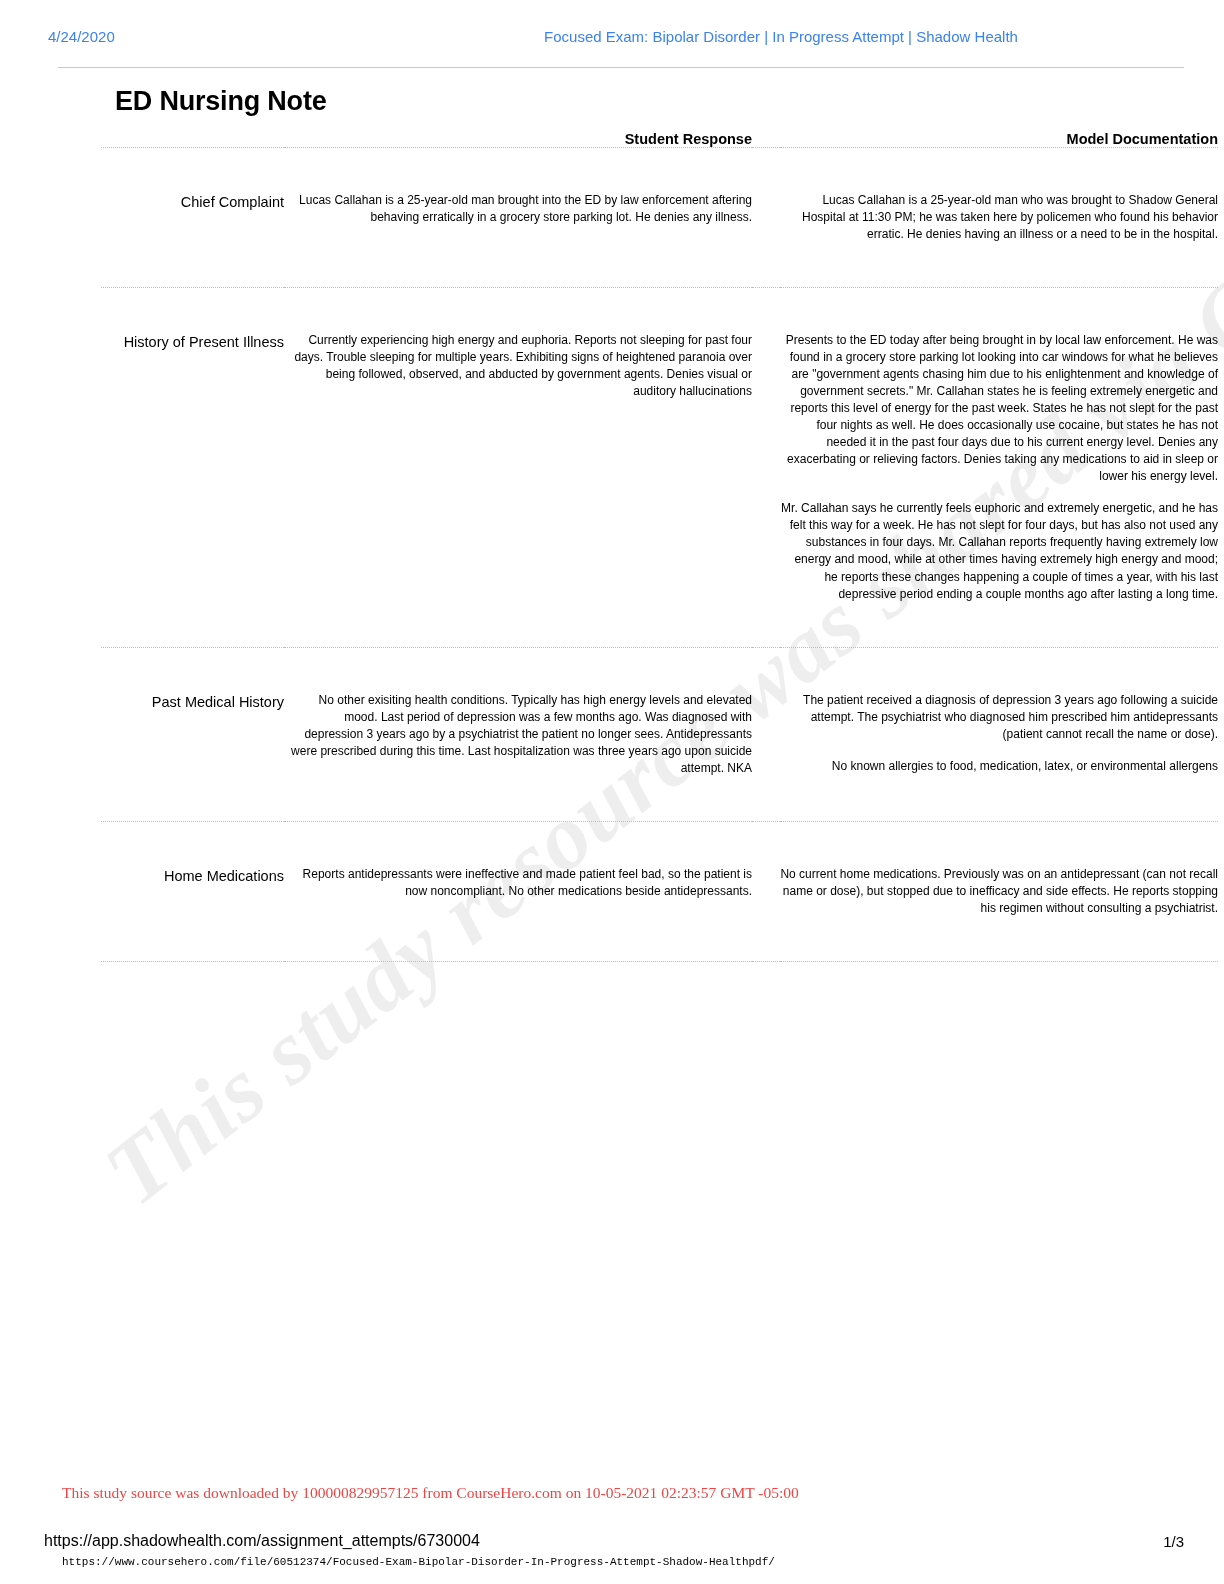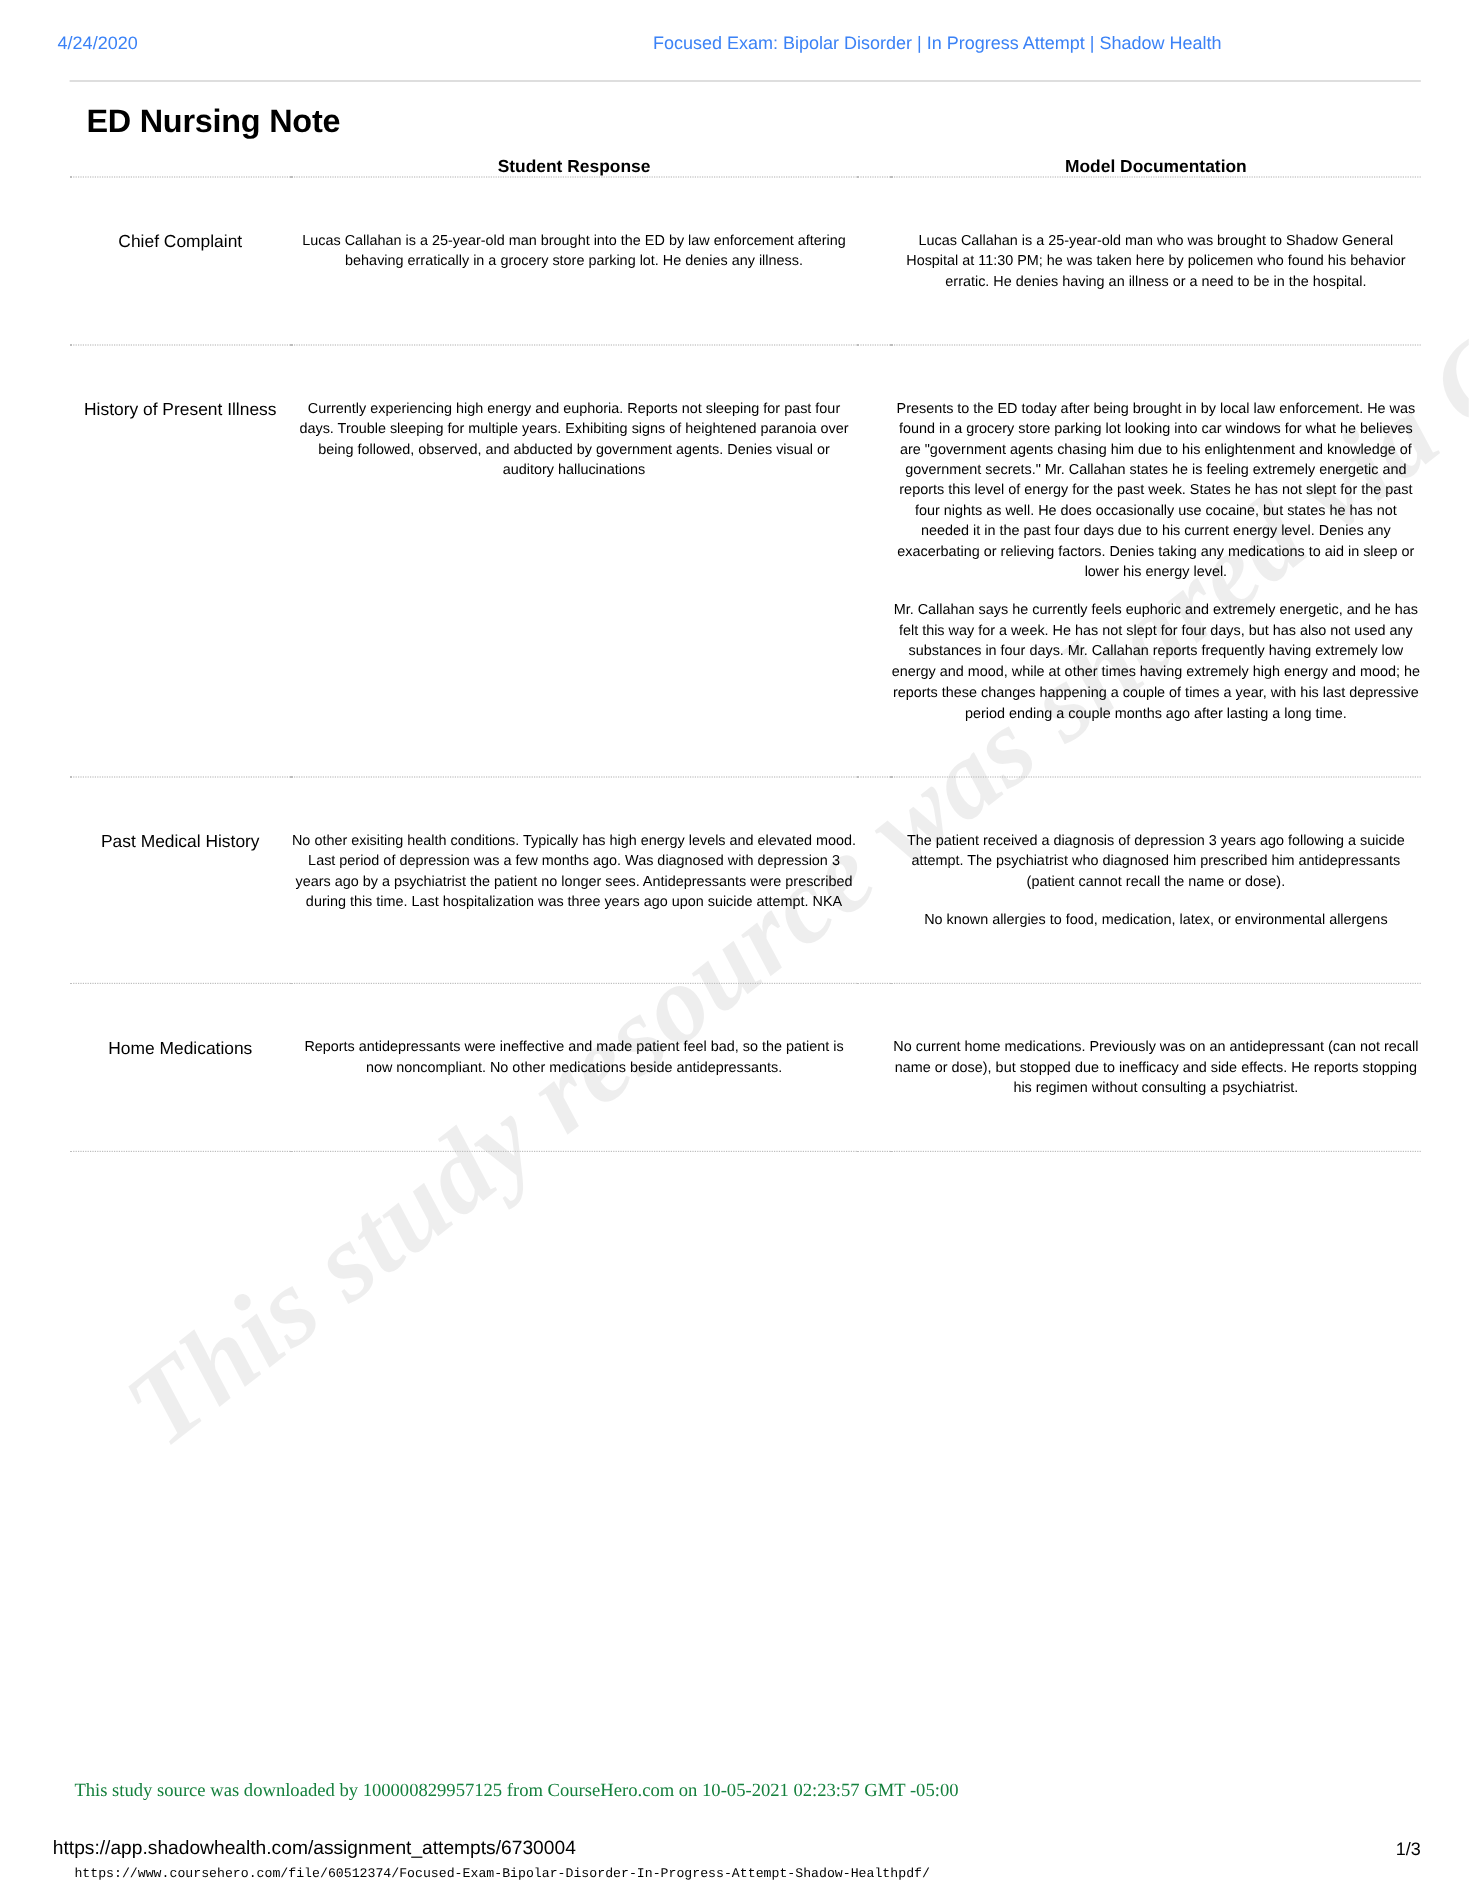--- a/index.html
+++ b/index.html
@@ -73,39 +73,40 @@
     z-index: 10;
     margin: 22px 40px 0 58px;
     border-top: 1px solid #c8c8c8;
   }
 
   
   .content {
     position: relative;
     z-index: 10;
     padding: 0 40px 0 58px;
+    margin-left: 43px;
   }
 
   .note-title {
     font-size: 27px;
     font-weight: 700;
     margin: 18px 0 0 14px;
     letter-spacing: -0.2px;
   }
 
   table.note {
     width: 100%;
     border-collapse: collapse;
     margin-top: 14px;
     table-layout: fixed;
   }
 
   table.note th, table.note td {
     vertical-align: top;
-    text-align: center;
+    text-align: right;
     padding: 0;
   }
 
   col.c-label  { width: 183px; }
   col.c-student{ width: 468px; }
   col.c-gap    { width: 28px;  }
   col.c-model  { width: 438px; }
 
   .col-head {
     font-size: 14.5px;
@@ -142,21 +143,21 @@
   .footer {
     position: absolute;
     left: 0;
     bottom: 0;
     width: 1224px;
     z-index: 10;
   }
   .ch-download {
     font-family: "Liberation Serif", serif;
     font-size: 15.5px;
-    color: #15803d;
+    color: #ef4444;
     padding: 0 0 0 62px;
     margin-bottom: 30px;
   }
   .url-row {
     display: flex;
     align-items: center;
     padding: 0 40px 0 44px;
     font-size: 16px;
   }
   .url-row .url {

